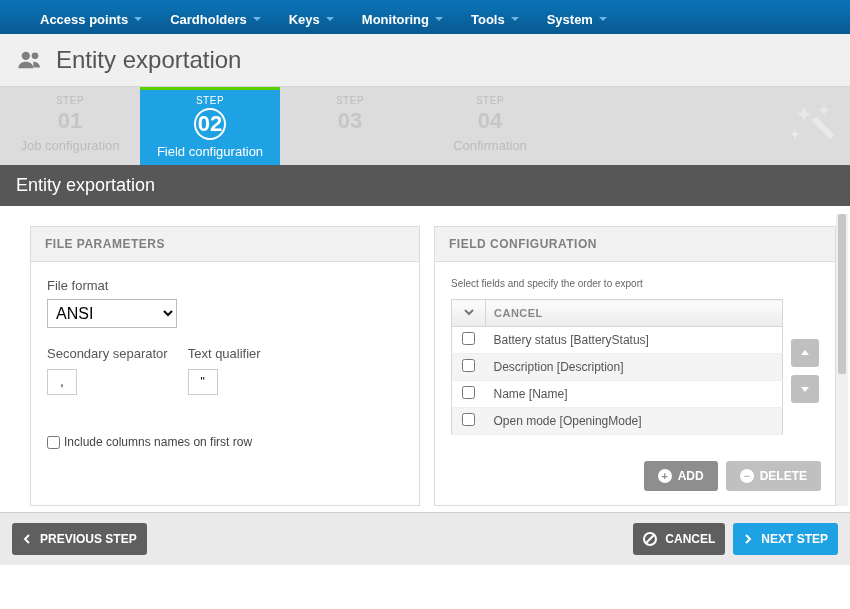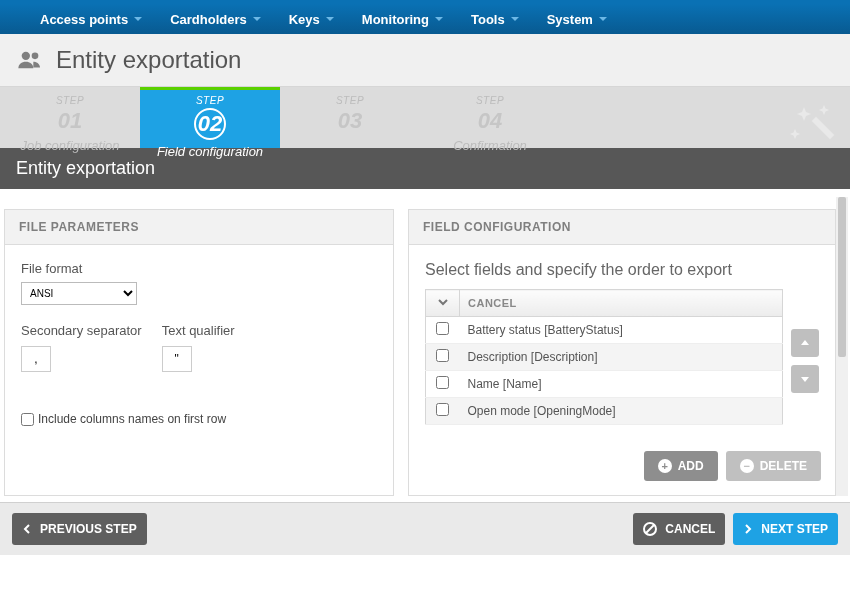--- a/index.html
+++ b/index.html
@@ -10,56 +10,56 @@
   .topnav-item { color: #fff; font-weight: bold; font-size: 13px; padding: 0 14px; cursor: pointer; display: flex; align-items: center; gap: 6px; }
   .caret { width: 0; height: 0; border-left: 4px solid transparent; border-right: 4px solid transparent; border-top: 4px solid #6db8e6; }
   
   
   .page-title-bar { background: #f0f0f0; border-bottom: 1px solid #d6d6d6; padding: 12px 16px; display: flex; align-items: center; gap: 12px; }
   .title-icon { width: 28px; height: 20px; position: relative; }
   .title-icon svg { fill: #7f7f7f; }
   .page-title { font-size: 24px; color: #555; font-weight: normal; }
   
   
-  .wizard { display: flex; background: #dcdcdc; height: 61px; position: relative; font-style: italic; }
+  .wizard { display: flex; background: #dcdcdc; height: 78px; position: relative; }
   .step { width: 140px; text-align: center; color: #fff; padding-top: 8px; position: relative; }
   .step .step-label { font-size: 10px; letter-spacing: 0.5px; }
   .step .step-num { font-size: 22px; font-weight: bold; margin: 2px 0 4px; }
   .step .step-name { font-size: 13px; }
   .step.inactive .step-label, .step.inactive .step-num, .step.inactive .step-name { color: #bcbcbc; }
   .step.active { background: #1ea2e4; border-top: 3px solid #5ad000; padding-top: 5px; }
   .step.active .step-num { display: inline-block; border: 2px solid #fff; border-radius: 50%; width: 32px; height: 32px; line-height: 28px; }
   .step.inactive .step-num { color: #c6c6c6; }
   .wand-icon { position: absolute; right: 14px; top: 14px; width: 50px; height: 50px; opacity: 0.7; }
   
   
   .section-header { background: #575757; color: #fff; font-size: 18px; padding: 10px 16px; }
   
   
-  .content-wrap { background: #fff; padding: 20px 14px 0 4px; display: flex; gap: 14px; position: relative; }
+  .content-wrap { background: #fff; padding: 20px 14px 0 30px; display: flex; gap: 14px; position: relative; }
   .scroll-track { position: absolute; right: 2px; top: 8px; bottom: 0; width: 12px; background: #f0f0f0; }
   .scroll-thumb { position: absolute; left: 2px; right: 2px; top: 0; height: 160px; background: #c6c6c6; border-radius: 2px; }
   
   .panel { border: 1px solid #dcdcdc; flex: 1; display: flex; flex-direction: column; }
   .panel.left { flex: 0 0 390px; }
   .panel-head { background: #f2f2f2; color: #7f7f7f; font-size: 12px; font-weight: bold; letter-spacing: 0.5px; padding: 10px 14px; border-bottom: 1px solid #dcdcdc; }
   .panel-body { padding: 16px; flex: 1; }
   
   .field-label { color: #555; font-size: 13px; margin-bottom: 6px; display: block; }
-  select { width: 116px; padding: 4px; border: 1px solid #bbb; background: #fff; font-size: 10px; }
+  select { width: 130px; padding: 4px; border: 1px solid #bbb; background: #fff; font-size: 16px; }
   
   .sep-row { display: flex; gap: 20px; margin-top: 18px; }
   .sep-col .field-label { margin-bottom: 8px; }
   .radio-group label { display: flex; align-items: center; gap: 4px; font-size: 12px; color: #444; margin-bottom: 2px; }
   .mini-input { width: 30px; height: 26px; border: 1px solid #ccc; text-align: center; font-size: 12px; background:#fff; }
   .sep-compound { display:flex; align-items: flex-start; gap: 10px; }
   
   .checkbox-row { margin-top: 40px; font-size: 12px; color: #444; display:flex; align-items:center; gap:4px; }
   
-  .hint { color: #666; font-size: 16px; margin-bottom: 10px; }
+  .hint { color: #666; font-size: 10px; margin-bottom: 10px; }
   
   
   .ftable { width: 100%; border: 1px solid #d6d6d6; border-collapse: collapse; }
   .ftable th { background: linear-gradient(#fcfcfc,#ececec); border: 1px solid #d6d6d6; font-size: 11px; color: #888; font-weight: bold; text-align: left; padding: 6px 8px; letter-spacing: 0.5px; }
   .ftable th.chev { width: 34px; text-align: center; }
   .ftable td { border-bottom: 1px solid #eee; padding: 5px 8px; font-size: 12px; color: #555; }
   .ftable td.cb { width: 34px; text-align: center; }
   .ftable tr.alt td { background: #f4f4f4; }
   
   .side-arrows { display: flex; flex-direction: column; gap: 8px; margin-left: 8px; margin-top: 40px; }

